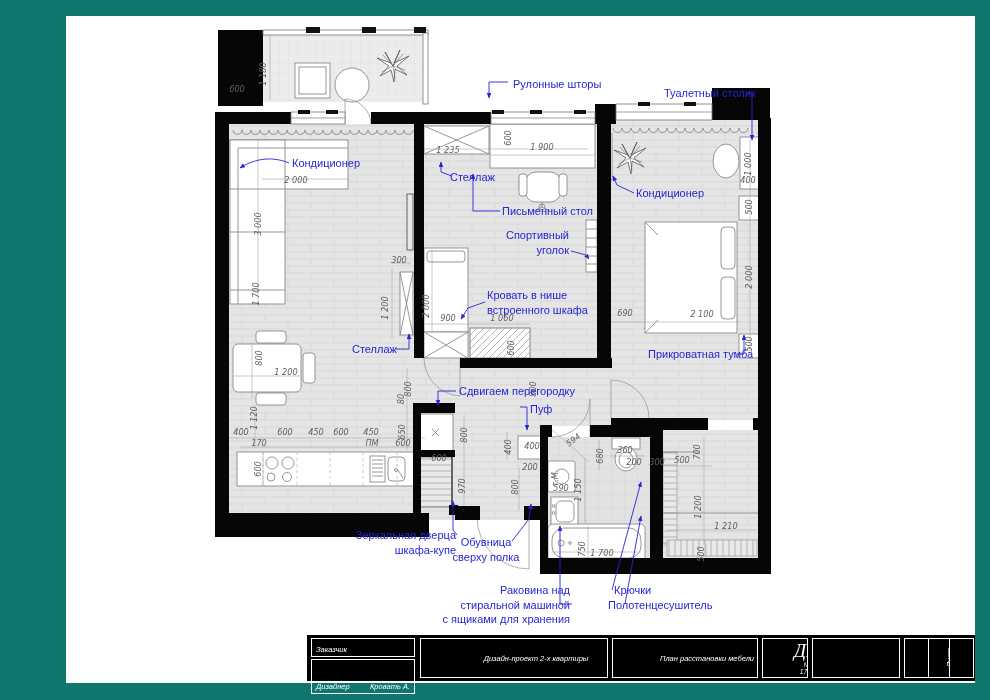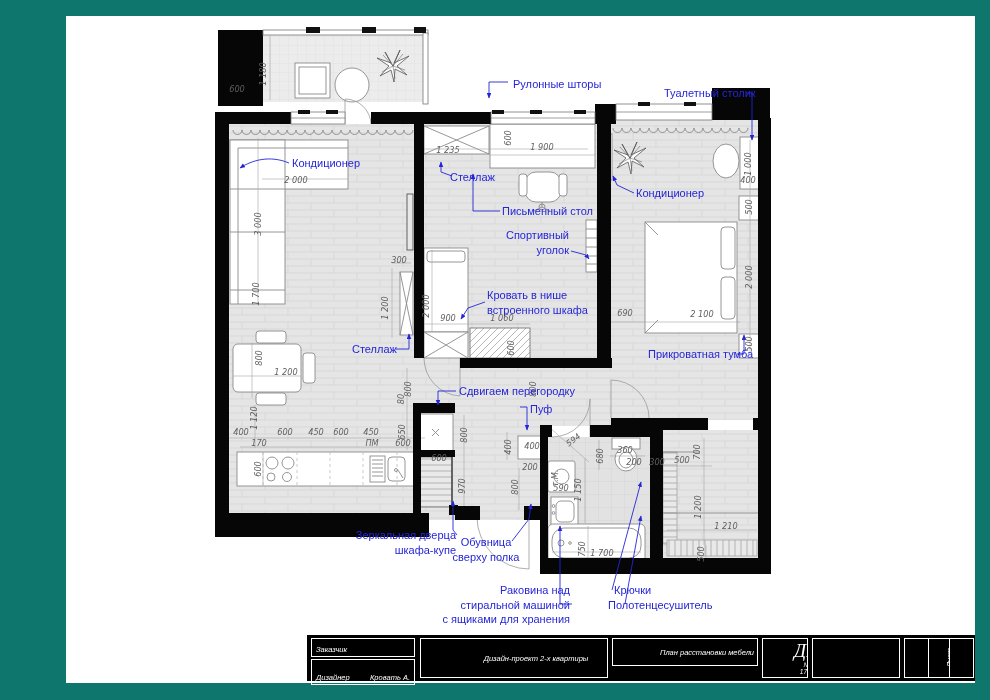--- a/index.html
+++ b/index.html
@@ -370,28 +370,28 @@
         <text class="anno" x="570" y="623" text-anchor="end">с ящиками для хранения</text>
         <text class="anno" x="614" y="594" text-anchor="start">Крючки</text>
         <text class="anno" x="608" y="609" text-anchor="start">Полотенцесушитель</text>
       </g>
 </svg>
 
 <div id="titleblock">
   <div class="cell rowcell" style="left:4px;top:3px;width:104px;height:19px;">
     <span>Заказчик</span>
   </div>
-  <div class="cell rowcell" style="left:4px;top:24px;width:104px;height:26px;">
+  <div class="cell rowcell" style="left:4px;top:24px;width:104px;height:35px;">
     <span>Дизайнер</span>
     <span>Кровать А.</span>
   </div>
   <div class="cell center" style="left:113px;top:3px;width:188px;height:40px;">
     <span>Дизайн-проект 2-х квартиры</span>
   </div>
-  <div class="cell center" style="left:305px;top:3px;width:146px;height:28px;">
+  <div class="cell center" style="left:305px;top:3px;width:146px;height:40px;">
     <span>План расстановки мебели</span>
   </div>
   <div class="cell center" id="stamp" style="left:455px;top:3px;width:46px;height:40px;">
     <span class="code">ДП</span>
     <span class="num">№ 1785</span>
   </div>
   <div class="cell" style="left:505px;top:3px;width:88px;height:40px;"></div>
   <div class="cell center" style="left:597px;top:3px;width:20px;height:40px;">
     <span class="vert">Лист</span>
   </div>

